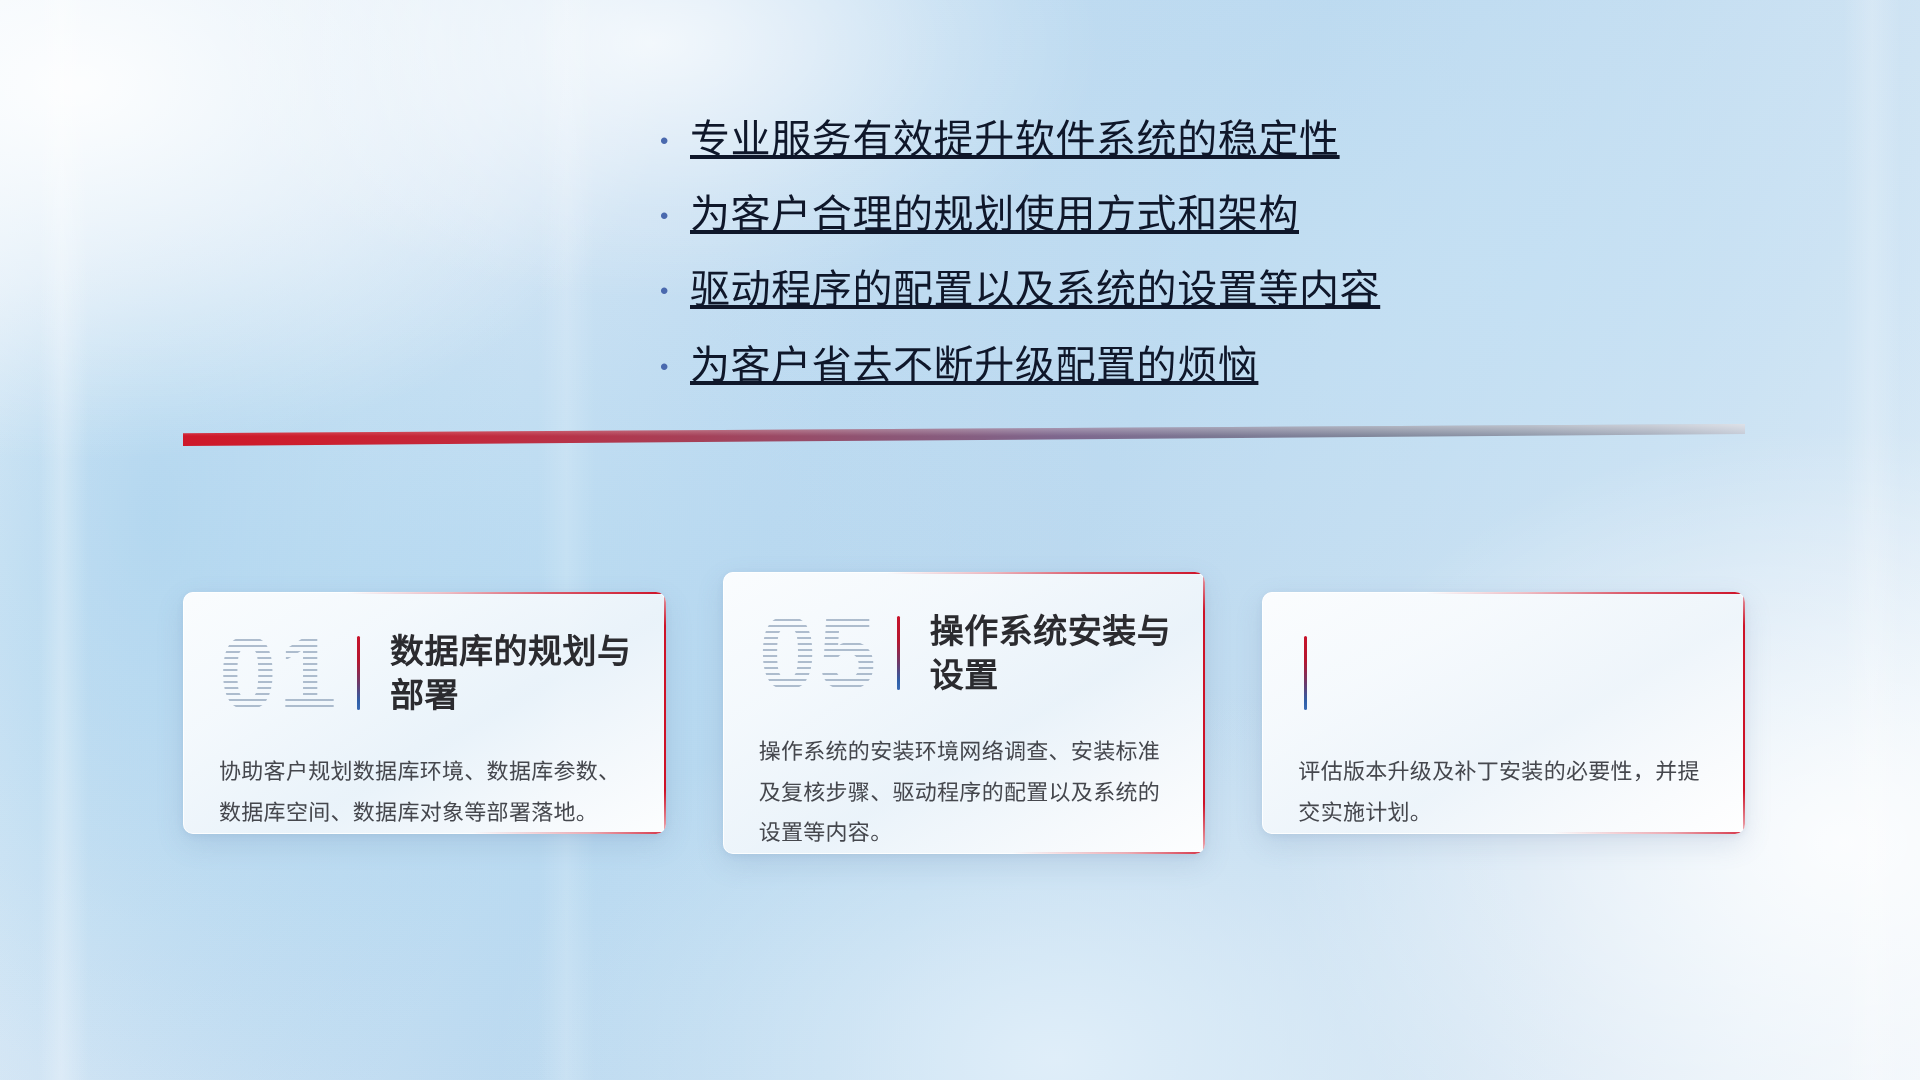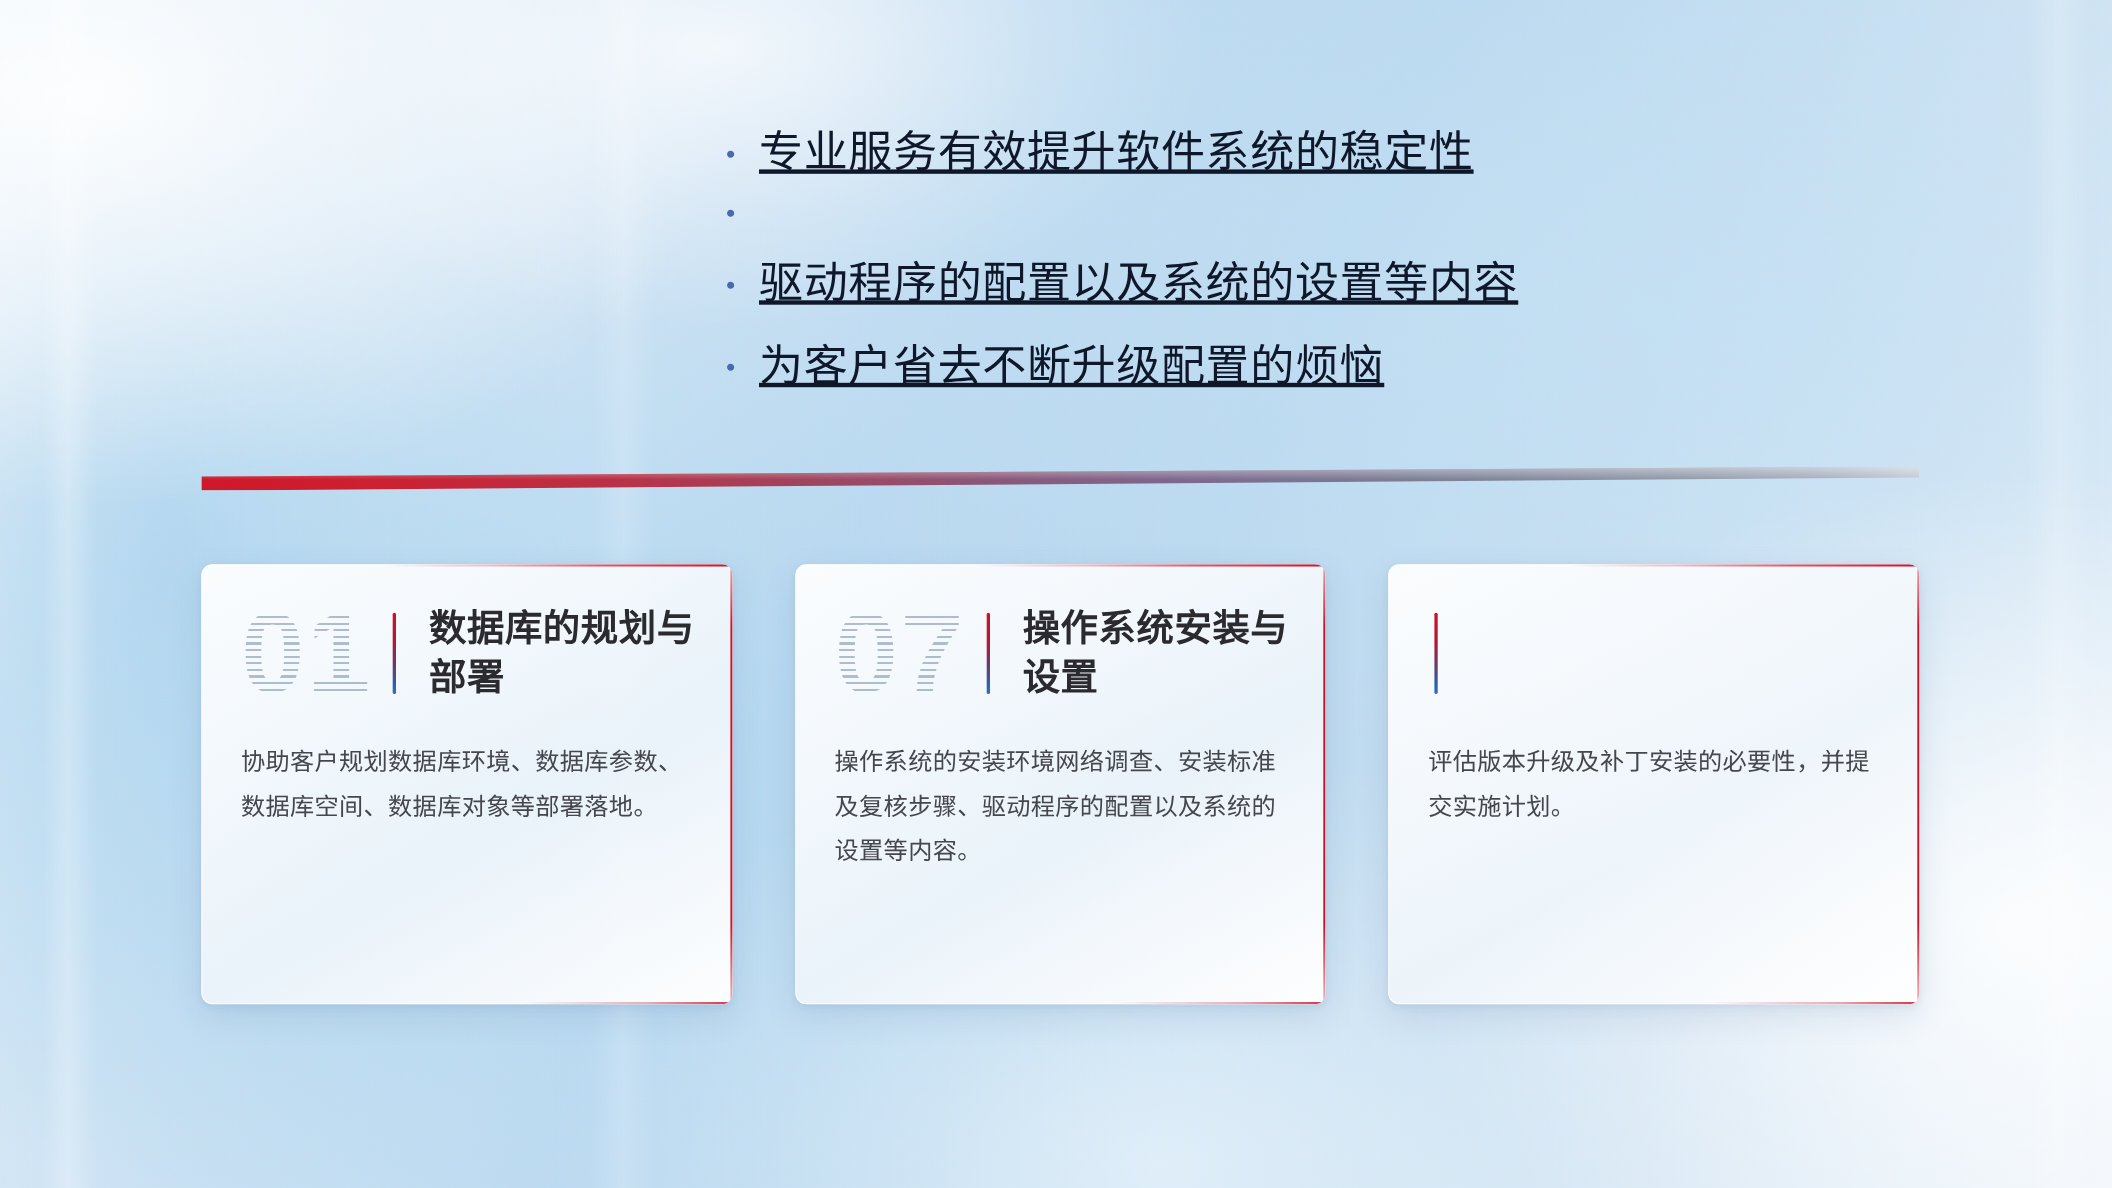--- a/index.html
+++ b/index.html
@@ -162,20 +162,21 @@
 
   
   .cards {
     position: absolute;
     left: 183px;
     top: 513px;
     width: 1562px;
     height: 400px;
     display: flex;
     gap: 57px;
+    align-items: center;
   }
   .card {
     position: relative;
     flex: 1 1 0;
     border-radius: 10px;
     background: linear-gradient(150deg,
       rgba(255,255,255,0.93) 0%,
       rgba(250,252,254,0.90) 28%,
       rgba(240,246,251,0.88) 58%,
       rgba(249,251,253,0.93) 82%,
@@ -326,20 +327,21 @@
   <div class="bg-layer bg-streaks"></div>
   <div class="bg-layer bg-noise"></div>
 
   <div class="bullets">
     <div class="bullet-row">
       <span class="bullet-dot">•</span>
       <span class="bullet-text">专业服务有效提升软件系统的稳定性</span>
     </div>
     <div class="bullet-row">
       <span class="bullet-dot">•</span>
+      <span class="bullet-text">为客户合理的规划使用方式和架构</span>
     </div>
     <div class="bullet-row">
       <span class="bullet-dot">•</span>
       <span class="bullet-text">驱动程序的配置以及系统的设置等内容</span>
     </div>
     <div class="bullet-row">
       <span class="bullet-dot">•</span>
       <span class="bullet-text">为客户省去不断升级配置的烦恼</span>
     </div>
   </div>
@@ -361,21 +363,21 @@
         <span class="card-title">数据库的规划与部署</span>
       </div>
       <div class="card-body">协助客户规划数据库环境、数据库参数、数据库空间、数据库对象等部署落地。</div>
     </div>
 
     <div class="card">
       <div class="card-edge"></div>
       <div class="card-accent"></div>
       <div class="card-accent-bottom"></div>
       <div class="card-head">
-        <span class="ghost-num">07</span>
+        <span class="ghost-num">05</span>
         <span class="head-rule"></span>
         <span class="card-title">操作系统安装与设置</span>
       </div>
       <div class="card-body">操作系统的安装环境网络调查、安装标准及复核步骤、驱动程序的配置以及系统的设置等内容。</div>
     </div>
 
     <div class="card">
       <div class="card-edge"></div>
       <div class="card-accent"></div>
       <div class="card-accent-bottom"></div>

